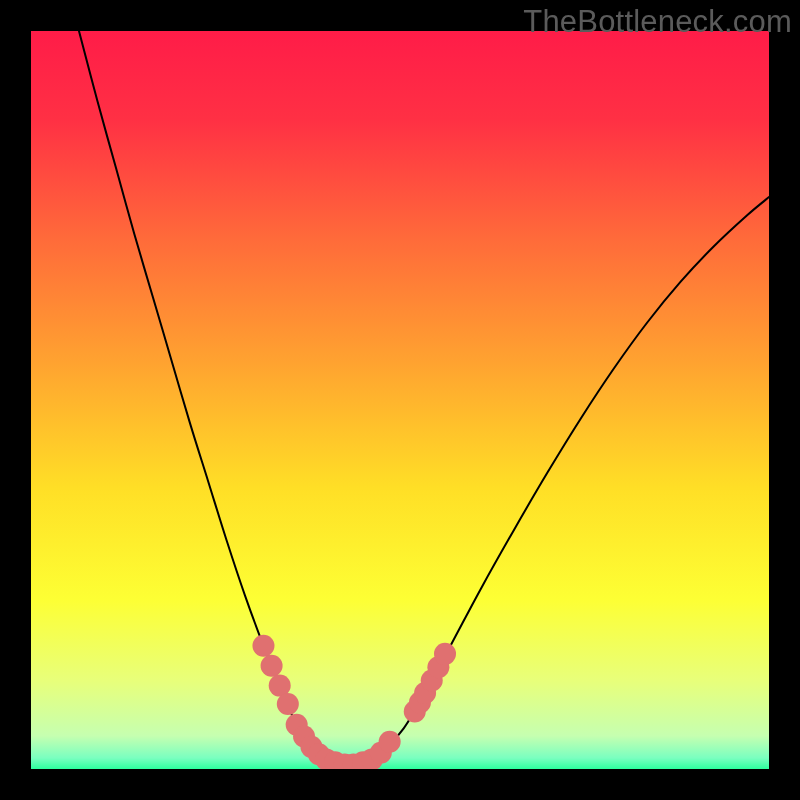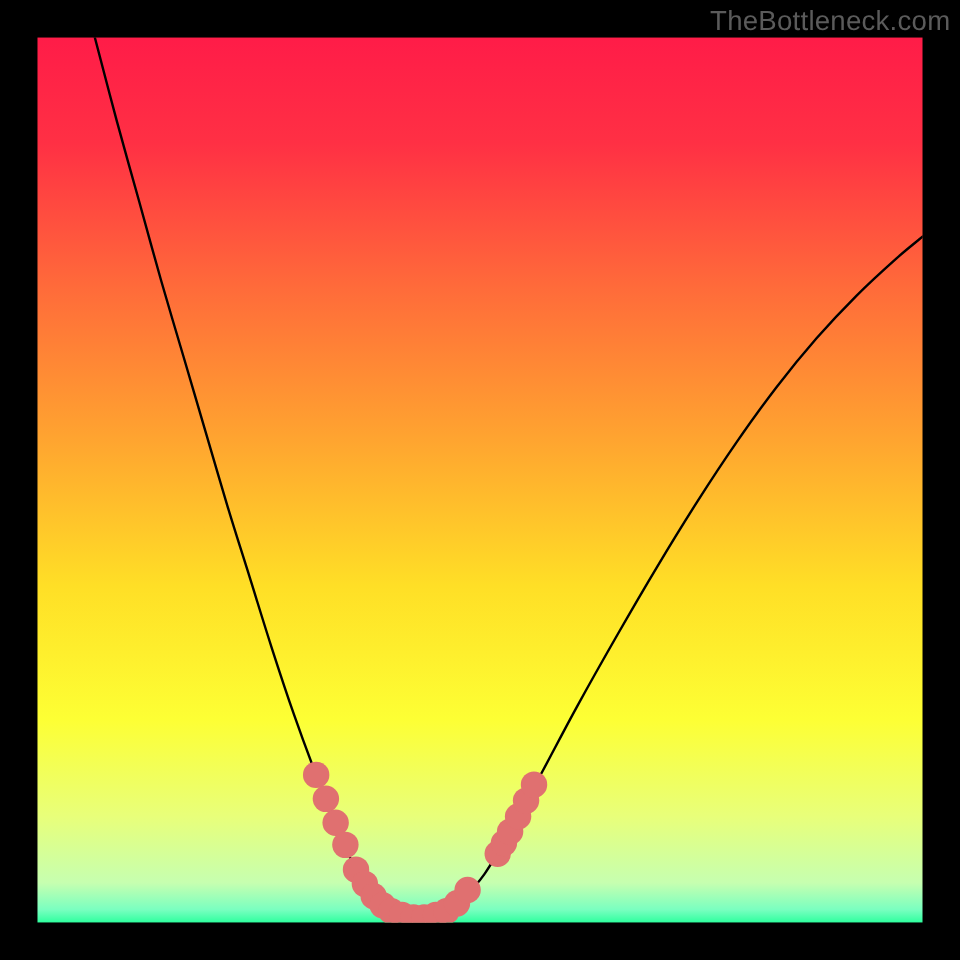--- a/index.html
+++ b/index.html
@@ -12,21 +12,21 @@
     top: 31px;
     width: 738px;
     height: 738px;
     overflow: hidden;
   }
 
   .watermark {
     position: absolute;
     top: 4px;
     right: 8px;
-    font-size: 23px;
+    font-size: 31px;
     font-weight: 500;
     color: #5b5b5b;
     letter-spacing: 0.2px;
     z-index: 10;
   }
 
   svg { display: block; }
 </style>
 </head>
 <body>

